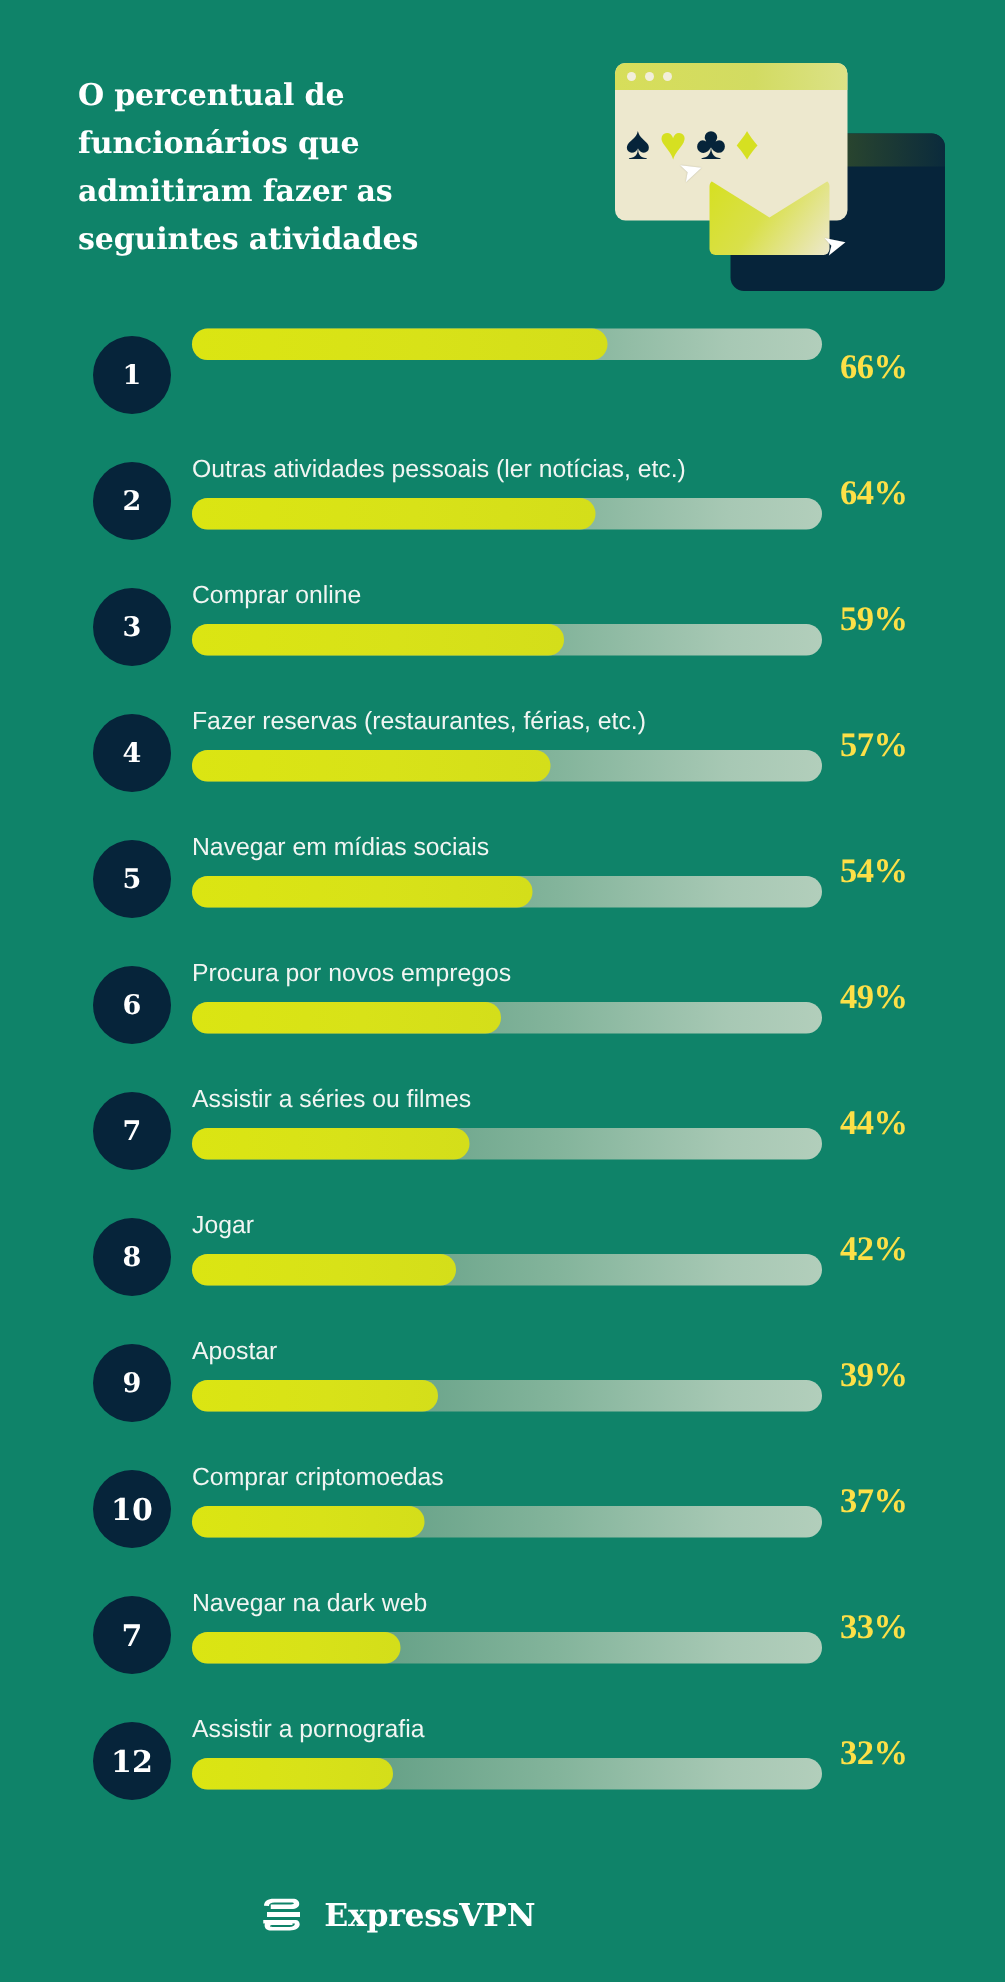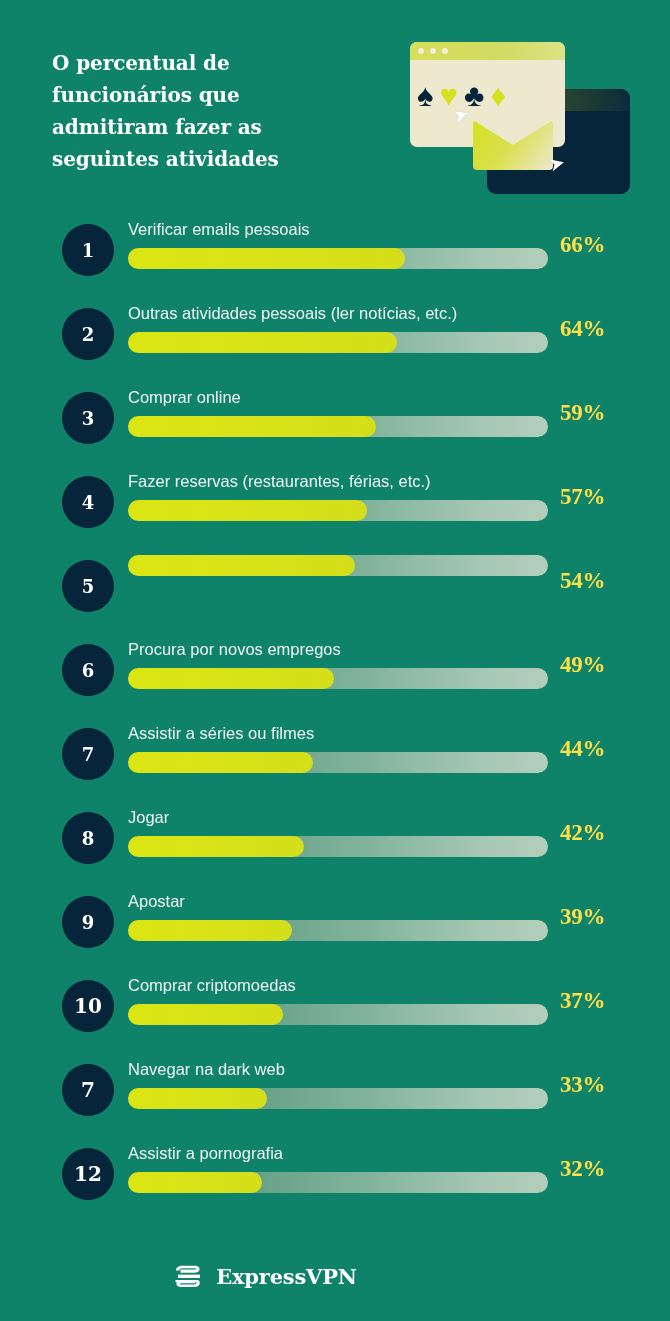--- a/index.html
+++ b/index.html
@@ -209,21 +209,20 @@
     </div>
     <span class="cursor-wht cursor-a">➤</span>
     <span class="cursor-wht cursor-b">➤</span>
   </div>
 </div>
 
 <div class="list">
     <div class="row">
       <div class="badge">1</div>
       <div class="rowbody">
-        <div class="rowlabel">Verificar emails pessoais</div>
         <div class="track">
           <div class="fill" style="width: 66%;"></div>
         </div>
       </div>
       <div class="pct">66%</div>
     </div>
     <div class="row">
       <div class="badge">2</div>
       <div class="rowbody">
         <div class="rowlabel">Outras atividades pessoais (ler notícias, etc.)</div>
@@ -249,20 +248,21 @@
         <div class="rowlabel">Fazer reservas (restaurantes, férias, etc.)</div>
         <div class="track">
           <div class="fill" style="width: 57%;"></div>
         </div>
       </div>
       <div class="pct">57%</div>
     </div>
     <div class="row">
       <div class="badge">5</div>
       <div class="rowbody">
+        <div class="rowlabel">Navegar em mídias sociais</div>
         <div class="track">
           <div class="fill" style="width: 54%;"></div>
         </div>
       </div>
       <div class="pct">54%</div>
     </div>
     <div class="row">
       <div class="badge">6</div>
       <div class="rowbody">
         <div class="rowlabel">Procura por novos empregos</div>

